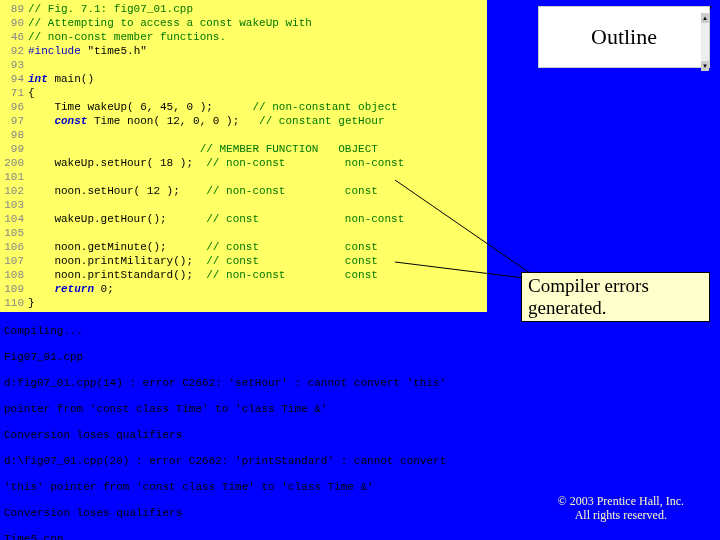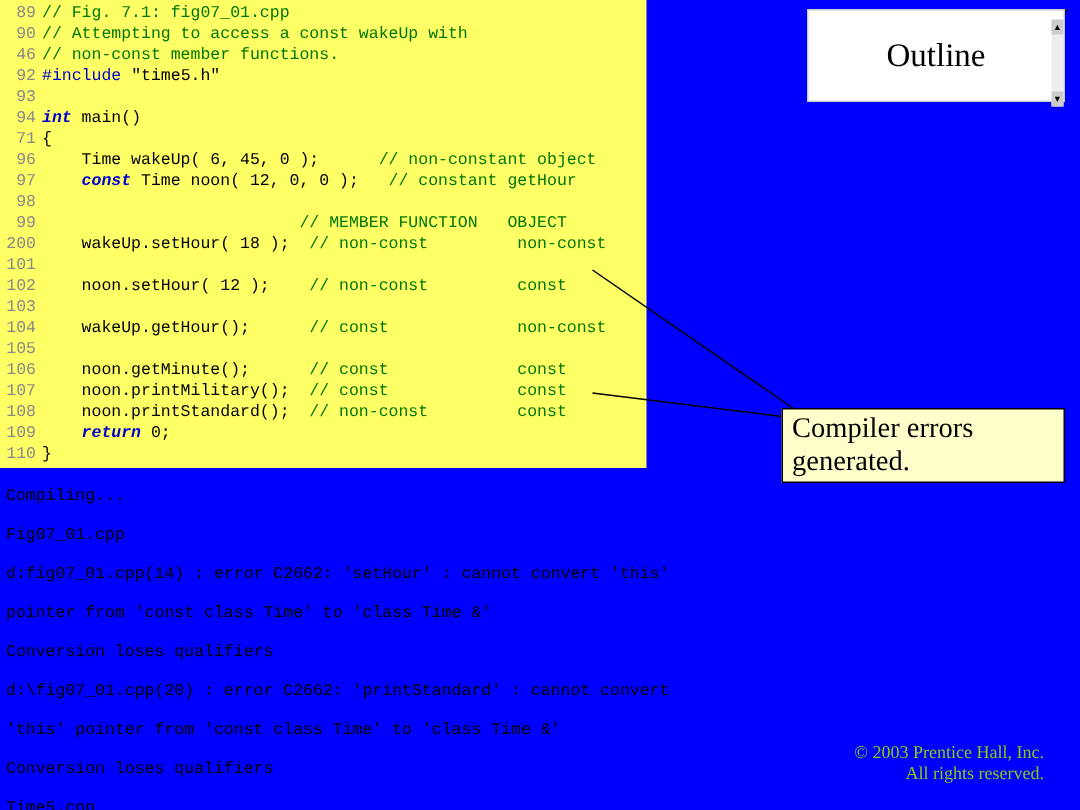--- a/index.html
+++ b/index.html
@@ -8,21 +8,21 @@
     width: 720px;
     height: 540px;
     background: #0000ff;
     font-family: "Courier New", monospace;
     font-size: 11px;
     position: relative;
     overflow: hidden;
   }
   .code-area {
     background: #ffff66;
-    width: 431px;
+    width: 487px;
     padding: 2px 0;
     color: #000;
     line-height: 14px;
   }
   .code-line {
     white-space: pre;
     font-family: "Courier New", monospace;
     font-size: 11px;
   }
   .ln {
@@ -96,26 +96,26 @@
     width: 175px;
     background: #ffffcc;
     border: 1px solid #000;
     font-family: "Times New Roman", serif;
     font-size: 19px;
     color: #000;
     padding: 2px 6px;
   }
   .footer {
     position: absolute;
-    right: 24px;
+    right: 36px;
     bottom: 18px;
     font-family: "Times New Roman", serif;
     font-size: 12px;
-    color: #84cc16;
-    text-align: right;
+    color: #fef9c3;
+    text-align: center;
     line-height: 14px;
   }
 </style>
 </head>
 <body>
 
 <div class="page-num">7</div>
 
 <div class="outline-box">
   <span>Outline</span>

